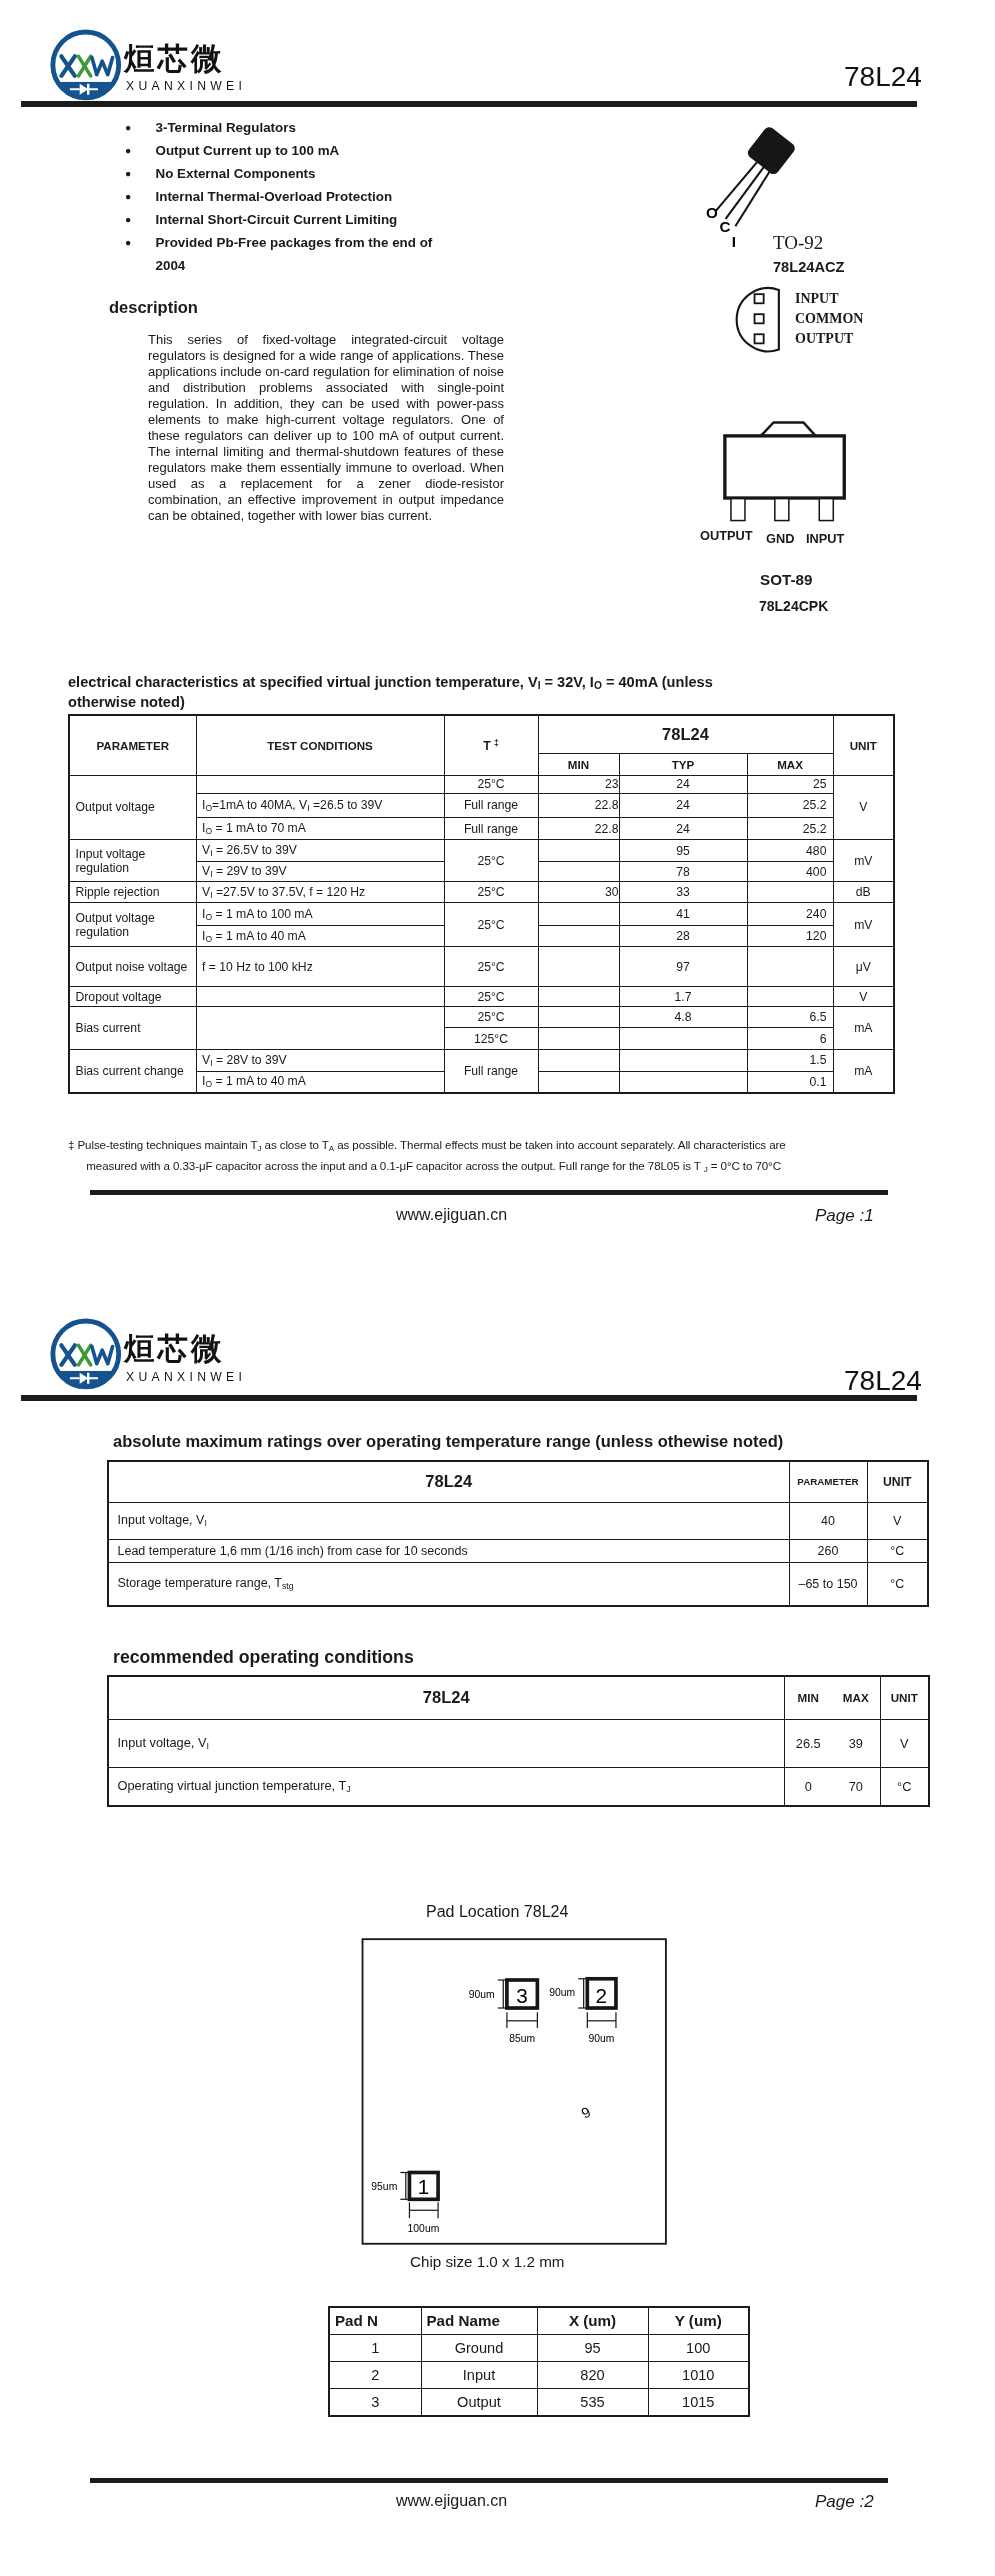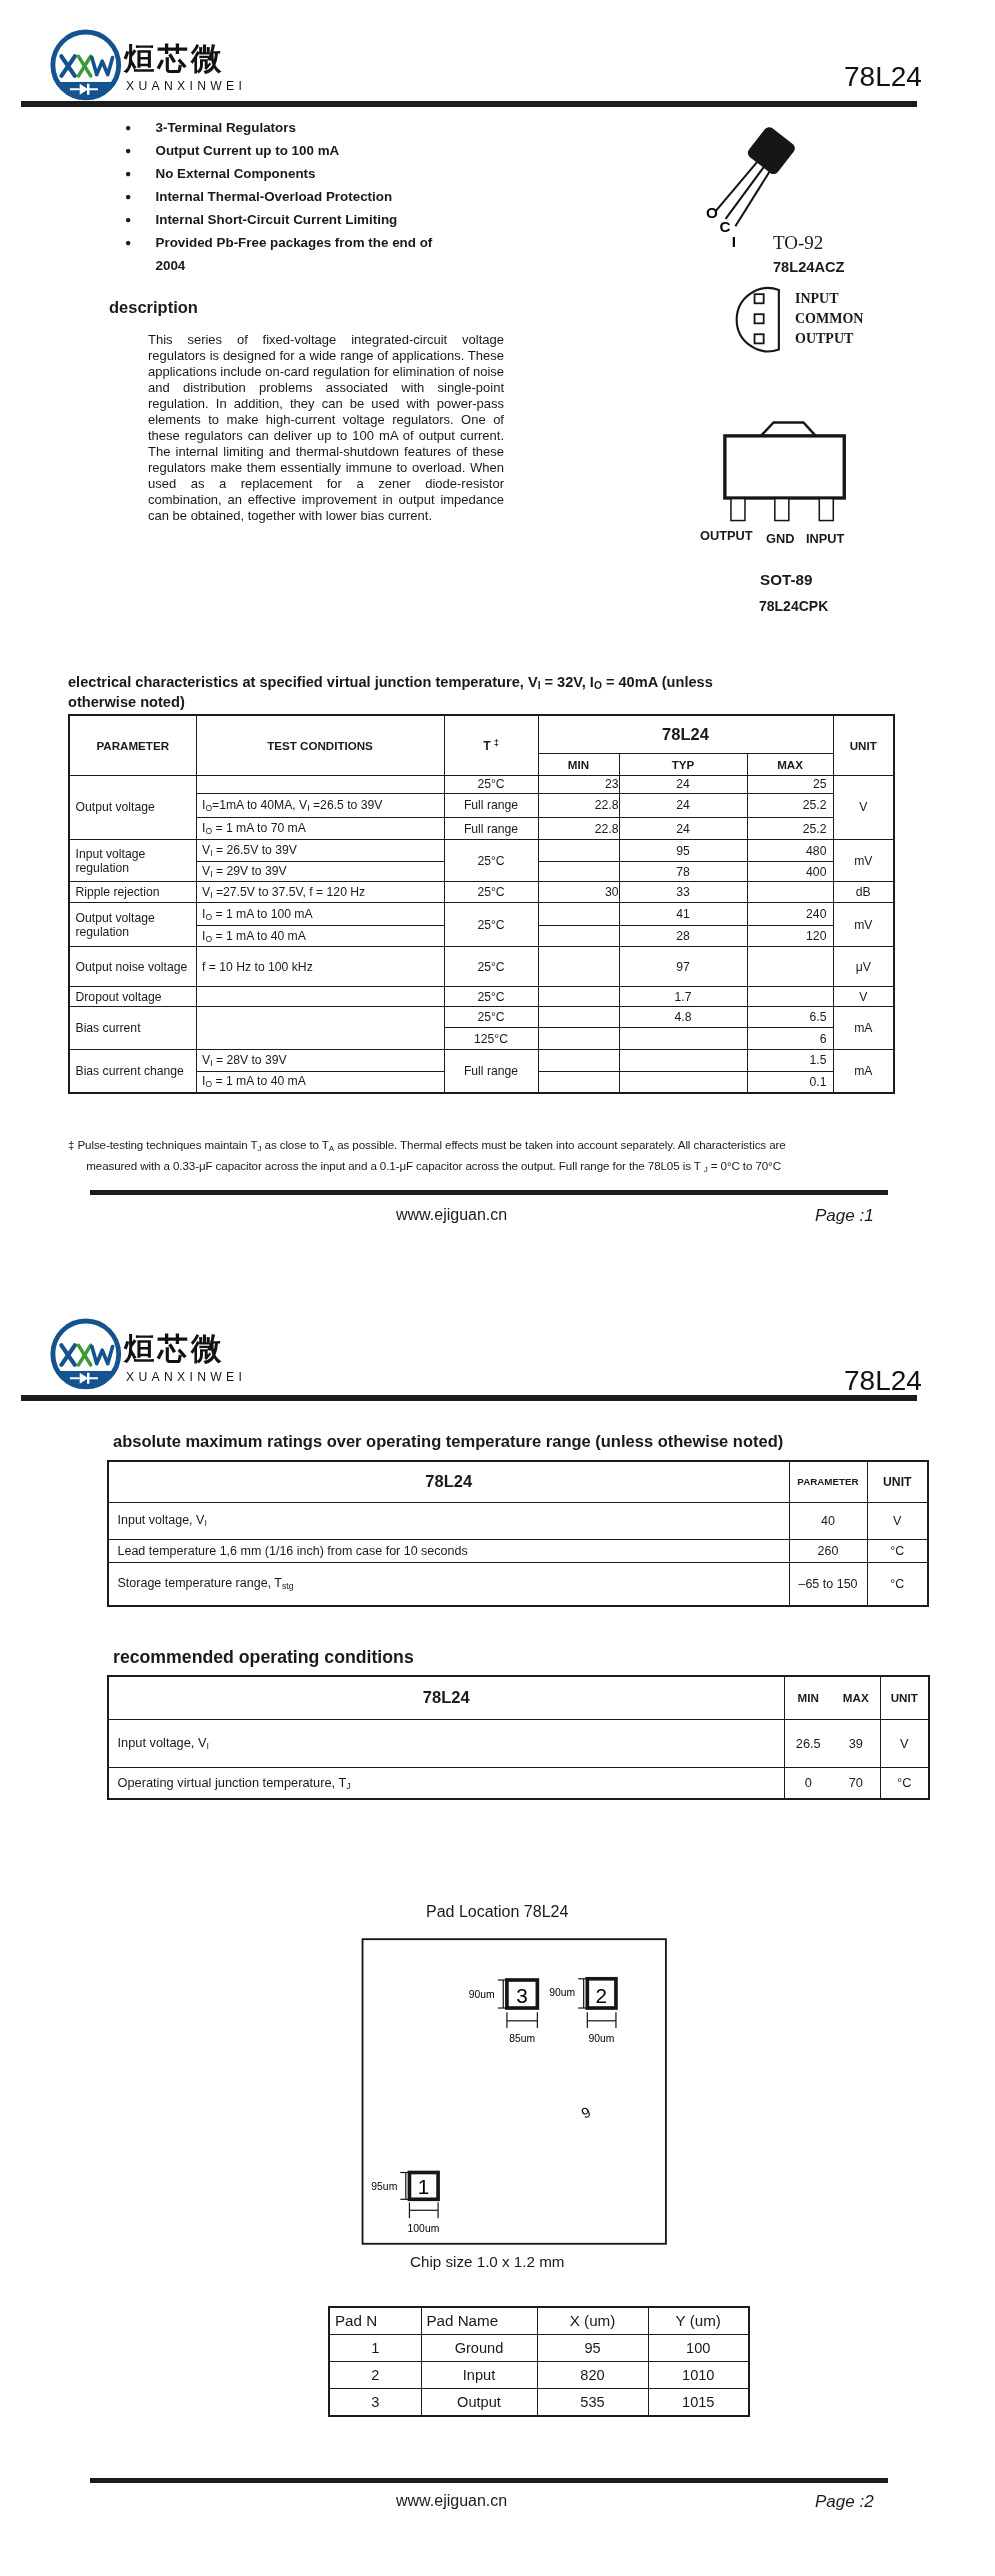--- a/index.html
+++ b/index.html
@@ -54,21 +54,21 @@
   #roc{left:107px;top:1675px;width:820px;font-size:12.8px;}
   #roc th{font-weight:bold;}
   #roc .g{font-size:16.5px;}
   #roc .hs{font-size:11.6px;}
   #roc td.d{text-align:left;padding-left:8.5px;}
   #roc td,#roc th{text-align:center;}
   #roc .nr{border-right:none;}
   #roc .nl{border-left:none;}
   
   #padtbl{left:328px;top:2306px;width:420px;font-size:14.6px;}
-  #padtbl th{font-weight:normal;text-align:left;padding-left:4.9px;font-size:15.2px;}
+  #padtbl th{font-weight:bold;text-align:left;padding-left:4.9px;font-size:15.2px;}
   #padtbl th.c{text-align:center;padding-left:0;}
   #padtbl td{text-align:center;}
   .ptitle{position:absolute;font-size:16px;}
   .chipnote{position:absolute;font-size:15.2px;}
   .pkg-label{position:absolute;font-weight:bold;}
   svg text{font-family:"Liberation Sans","DejaVu Sans",sans-serif;}
 </style>
 </head>
 <body>
 
@@ -382,21 +382,21 @@
       <th class="hs nr">MIN</th>
       <th class="hs nl">MAX</th>
       <th class="hs">UNIT</th>
     </tr>
     <tr style="height:48px">
       <td class="d">Input voltage, V<sub>I</sub></td>
       <td class="nr">26.5</td>
       <td class="nl">39</td>
       <td>V</td>
     </tr>
-    <tr style="height:32px">
+    <tr style="height:39px">
       <td class="d">Operating virtual junction temperature, T<sub>J</sub></td>
       <td class="nr">0</td>
       <td class="nl">70</td>
       <td>°C</td>
     </tr>
   </tbody>
     </table>
 
   <div class="ptitle" style="left:426px;top:1903px">Pad Location  78L24</div>
 

